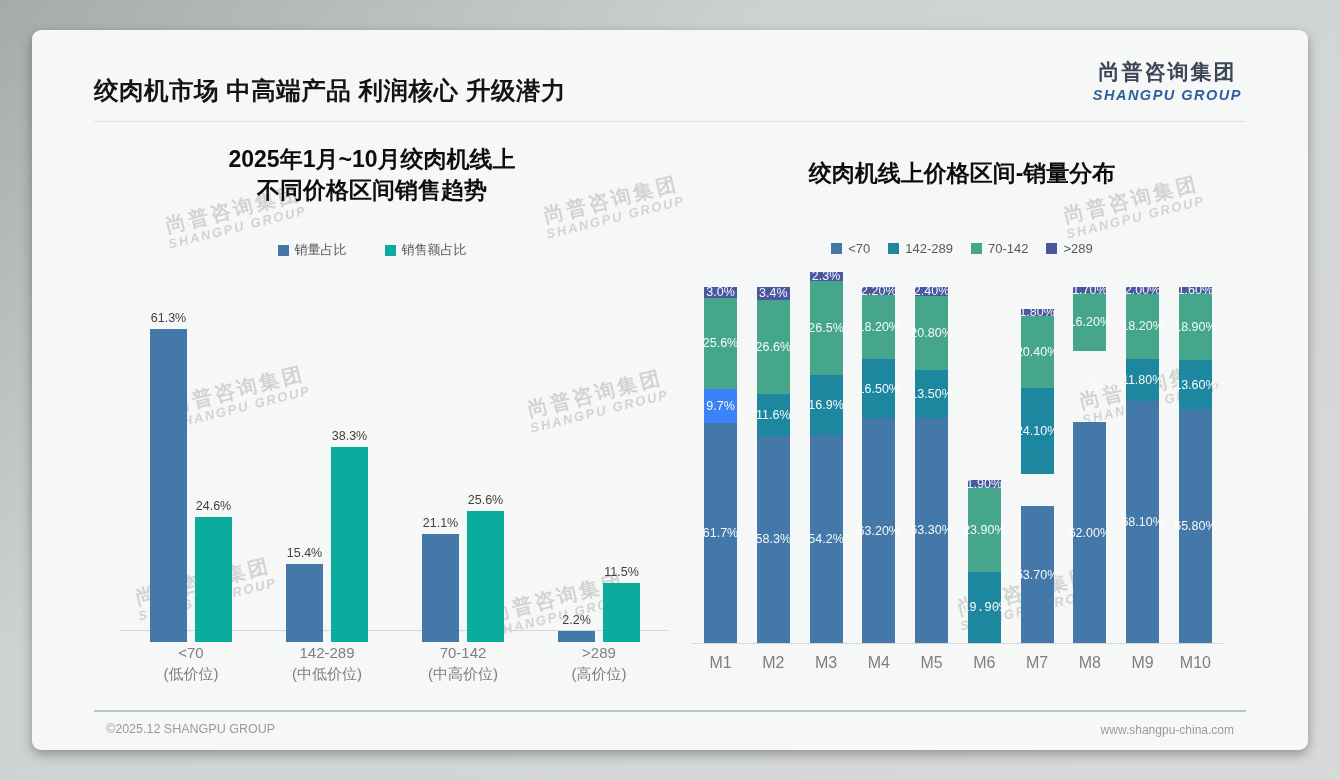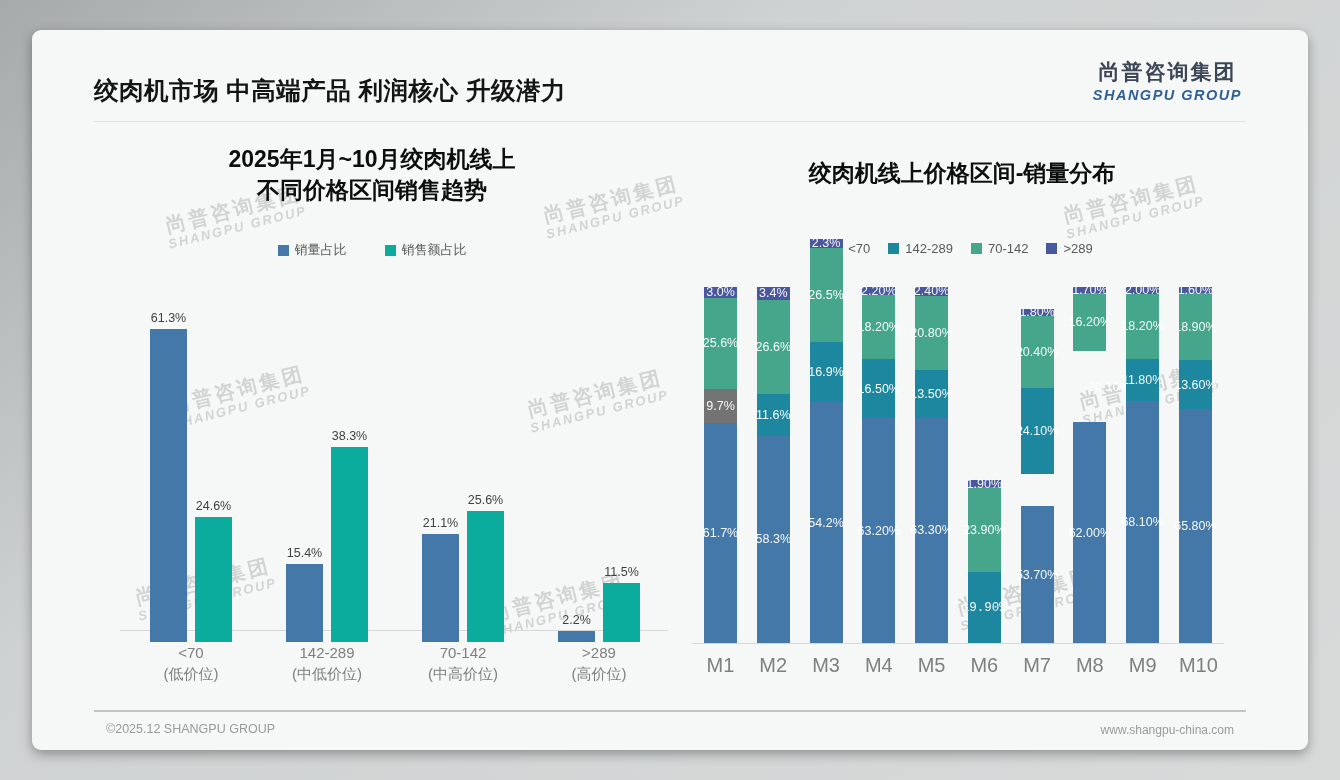--- a/index.html
+++ b/index.html
@@ -50,21 +50,21 @@
   .gvalue{font-size:12.5px;color:#3f3f3f;margin-bottom:4px;white-space:nowrap;}
   .gcats{position:absolute;left:91px;top:612px;width:544px;display:flex;}
   .gcat{width:136px;text-align:center;font-size:15px;color:#7f7f7f;line-height:21px;}
   
   .schart{position:absolute;left:672px;top:257px;width:508px;height:356px;display:flex;justify-content:space-between;align-items:flex-end;}
   .schart-axis{position:absolute;left:660px;top:613px;width:532px;height:1px;background:#d7d7d7;}
   .sbar{width:33px;display:flex;flex-direction:column-reverse;}
   .sseg{position:relative;display:flex;align-items:center;justify-content:center;}
   .slabel{position:absolute;font-size:12.5px;color:rgba(255,255,255,.95);white-space:nowrap;}
   .smonths{position:absolute;left:672px;top:624px;width:508px;display:flex;justify-content:space-between;}
-  .smonth{width:33px;text-align:center;font-size:20px;color:#7f7f7f;white-space:nowrap;}
+  .smonth{width:33px;text-align:center;font-size:16px;color:#7f7f7f;white-space:nowrap;}
   
   .footer-divider{position:absolute;left:62px;right:62px;top:680px;height:2px;background:#bcc4cc;}
   .footer-left{position:absolute;left:74px;top:692px;font-size:12.5px;color:#9a9a9a;}
   .footer-right{position:absolute;right:74px;top:693px;font-size:12px;color:#9a9a9a;}
 </style>
 </head>
 <body>
 
 <div class="stage">
   <div class="slide">
@@ -209,21 +209,21 @@
           <span class="legend-swatch" style="background: rgb(72, 87, 158);"></span>
           <span>&gt;289</span>
         </span>
       </div>
     <div class="schart-axis"></div>
     <div id="chart-right" class="schart">
         <div class="sbar">
           <div class="sseg" style="height: 219.7px; background: rgb(68, 120, 168);">
             <span class="slabel">61.7%</span>
           </div>
-          <div class="sseg" style="height: 34.5px; background: #737373;">
+          <div class="sseg" style="height: 34.5px; background: #3b82f6;">
             <span class="slabel">9.7%</span>
           </div>
           <div class="sseg" style="height: 91.1px; background: rgb(69, 166, 140);">
             <span class="slabel">25.6%</span>
           </div>
           <div class="sseg" style="height: 10.7px; background: rgb(72, 87, 158);">
             <span class="slabel">3.0%</span>
           </div>
         </div>
         <div class="sbar">
@@ -234,21 +234,21 @@
             <span class="slabel">11.6%</span>
           </div>
           <div class="sseg" style="height: 94.7px; background: rgb(69, 166, 140);">
             <span class="slabel">26.6%</span>
           </div>
           <div class="sseg" style="height: 12.1px; background: rgb(72, 87, 158);">
             <span class="slabel">3.4%</span>
           </div>
         </div>
         <div class="sbar">
-          <div class="sseg" style="height: 241px; background: rgb(68, 120, 168);">
+          <div class="sseg" style="height: 208px; background: rgb(68, 120, 168);">
             <span class="slabel">54.2%</span>
           </div>
           <div class="sseg" style="height: 60.2px; background: rgb(30, 135, 160);">
             <span class="slabel">16.9%</span>
           </div>
           <div class="sseg" style="height: 94.3px; background: rgb(69, 166, 140);">
             <span class="slabel">26.5%</span>
           </div>
           <div class="sseg" style="height: 8.2px; background: rgb(72, 87, 158);">
             <span class="slabel">2.3%</span>

